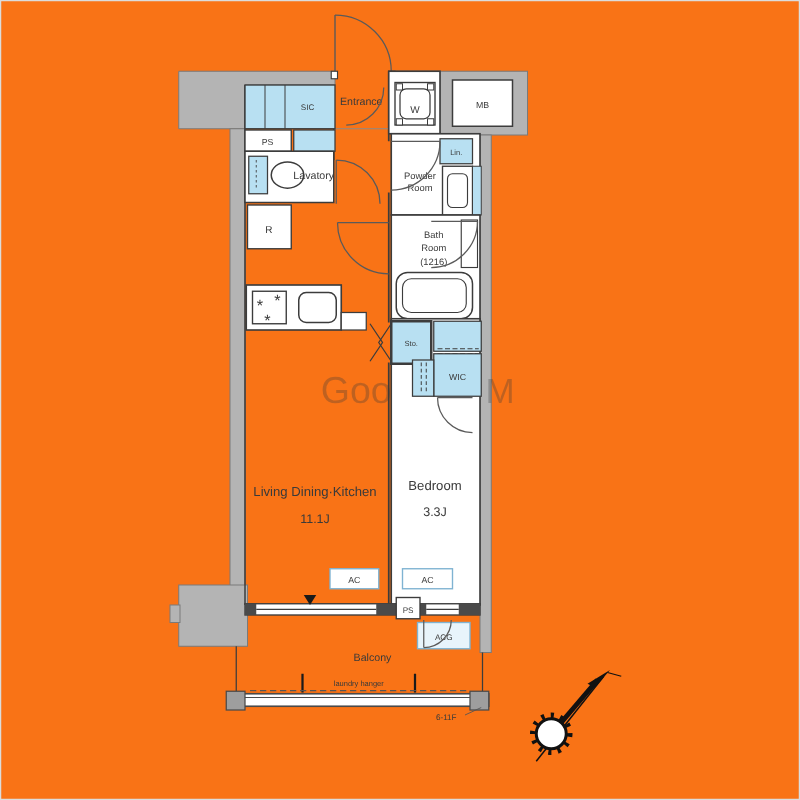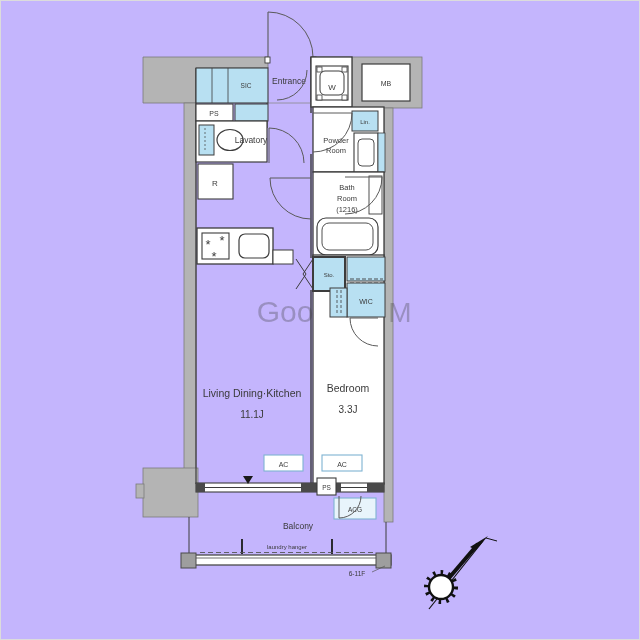--- a/index.html
+++ b/index.html
@@ -1,17 +1,17 @@
 <!DOCTYPE html>
 <html><head>
 <meta charset="utf-8">
 <style>
   html,body{margin:0;padding:0;background:#ffffff;}
   .page{
-    position:relative;width:640px;height:640px;background:#c4b5fd;
+    position:relative;width:640px;height:640px;background:#f97316;
     box-shadow:inset 0 0 0 1px #dcdcdc;
     font-family:"Liberation Sans", sans-serif;
   }
   svg text{font-family:"Liberation Sans", sans-serif;fill:#3a3a3a;}
   .thin{stroke:#3c3c3c;fill:none;}
 </style>
 </head>
 <body>
 
 <div class="page">

